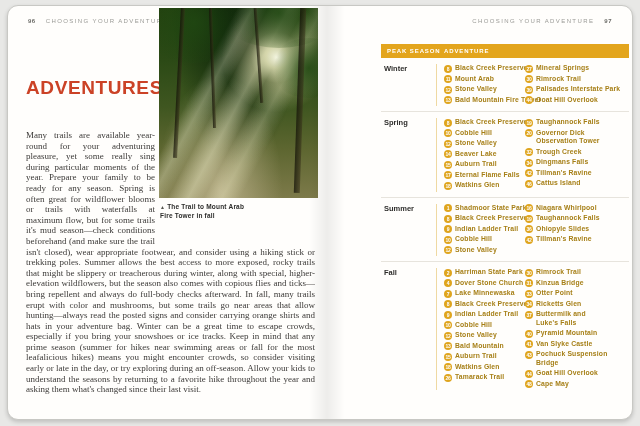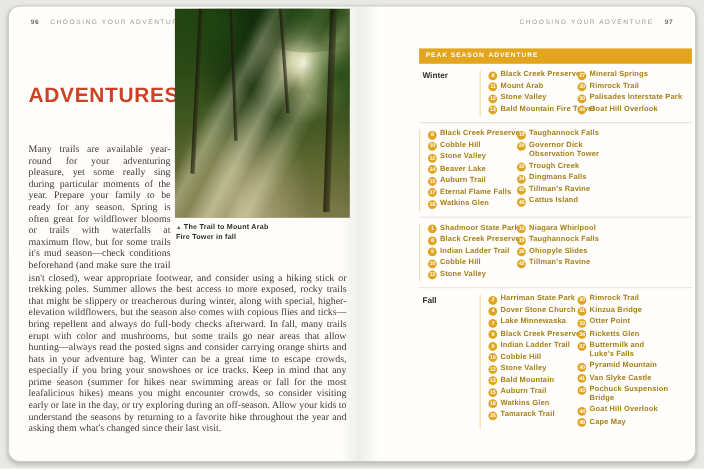--- a/index.html
+++ b/index.html
@@ -176,20 +176,21 @@
                   <span class="entry-label">Palisades Interstate Park</span>
                 </div>
                 <div class="entry">
                   <span class="badge">44</span>
                   <span class="entry-label">Goat Hill Overlook</span>
                 </div>
               </div>
             </div>
           </div>
           <div class="season-row">
+            <div class="season-label">Spring</div>
             <div class="entry-cols">
               <div class="entry-col c1">
                 <div class="entry">
                   <span class="badge">8</span>
                   <span class="entry-label">Black Creek Preserve</span>
                 </div>
                 <div class="entry">
                   <span class="badge">10</span>
                   <span class="entry-label">Cobble Hill</span>
                 </div>
@@ -237,20 +238,21 @@
                   <span class="entry-label">Tillman's Ravine</span>
                 </div>
                 <div class="entry">
                   <span class="badge">46</span>
                   <span class="entry-label">Cattus Island</span>
                 </div>
               </div>
             </div>
           </div>
           <div class="season-row">
+            <div class="season-label">Summer</div>
             <div class="entry-cols">
               <div class="entry-col c1">
                 <div class="entry">
                   <span class="badge">1</span>
                   <span class="entry-label">Shadmoor State Park</span>
                 </div>
                 <div class="entry">
                   <span class="badge">8</span>
                   <span class="entry-label">Black Creek Preserve</span>
                 </div>

